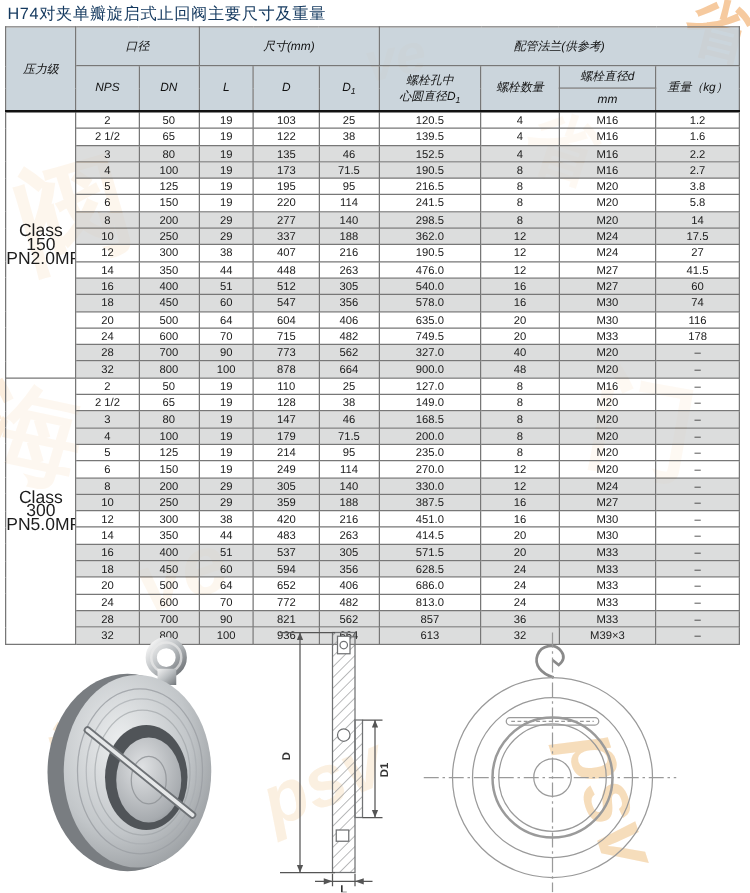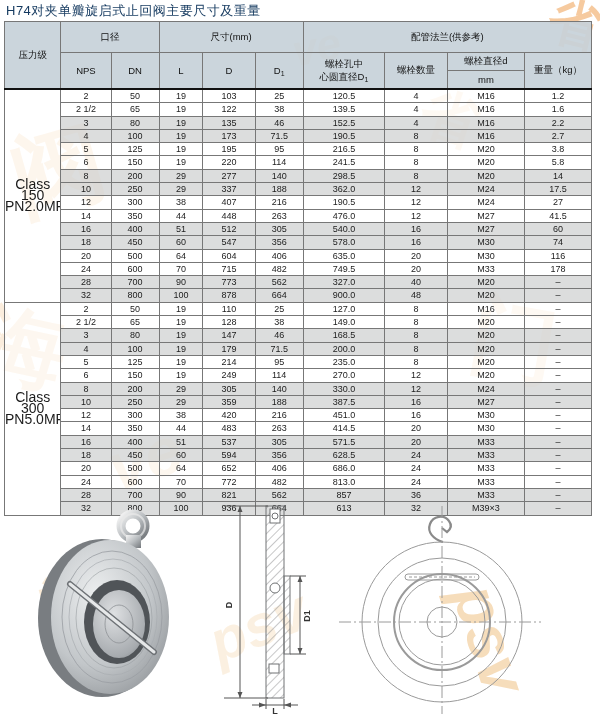--- a/index.html
+++ b/index.html
@@ -34,21 +34,21 @@
     border-collapse:collapse;table-layout:fixed;width:588px;
     font-size:9px;color:#1c1c1c;
   }
   table.spec td,table.spec th{
     border:1px solid #777;padding:0;text-align:center;vertical-align:middle;
     font-weight:normal;overflow:hidden;
   }
   table.spec{border:1.5px solid #4a4a4a;}
   thead th{
     background:rgba(199,209,217,.92);
-    font-weight:bold;font-size:9.5px;color:#111;
+    font-weight:bold;font-size:9.5px;color:#111;font-style:italic;
   }
   thead tr.h1 th{height:30px;}
   thead tr.h2 th{height:17px;}
   thead tr.h3 th{height:17px;}
   thead{border-bottom:2.5px solid #111;}
   tbody td{height:12.3px;line-height:12.3px;background:rgba(255,255,255,.55);}
   tbody tr.stripe td{background:rgba(214,215,215,.85);}
   tbody td.class-cell{background:rgba(255,255,255,.55);font-size:14px;line-height:11px;}
   sub.s{font-size:7px;vertical-align:-2px;}
 

